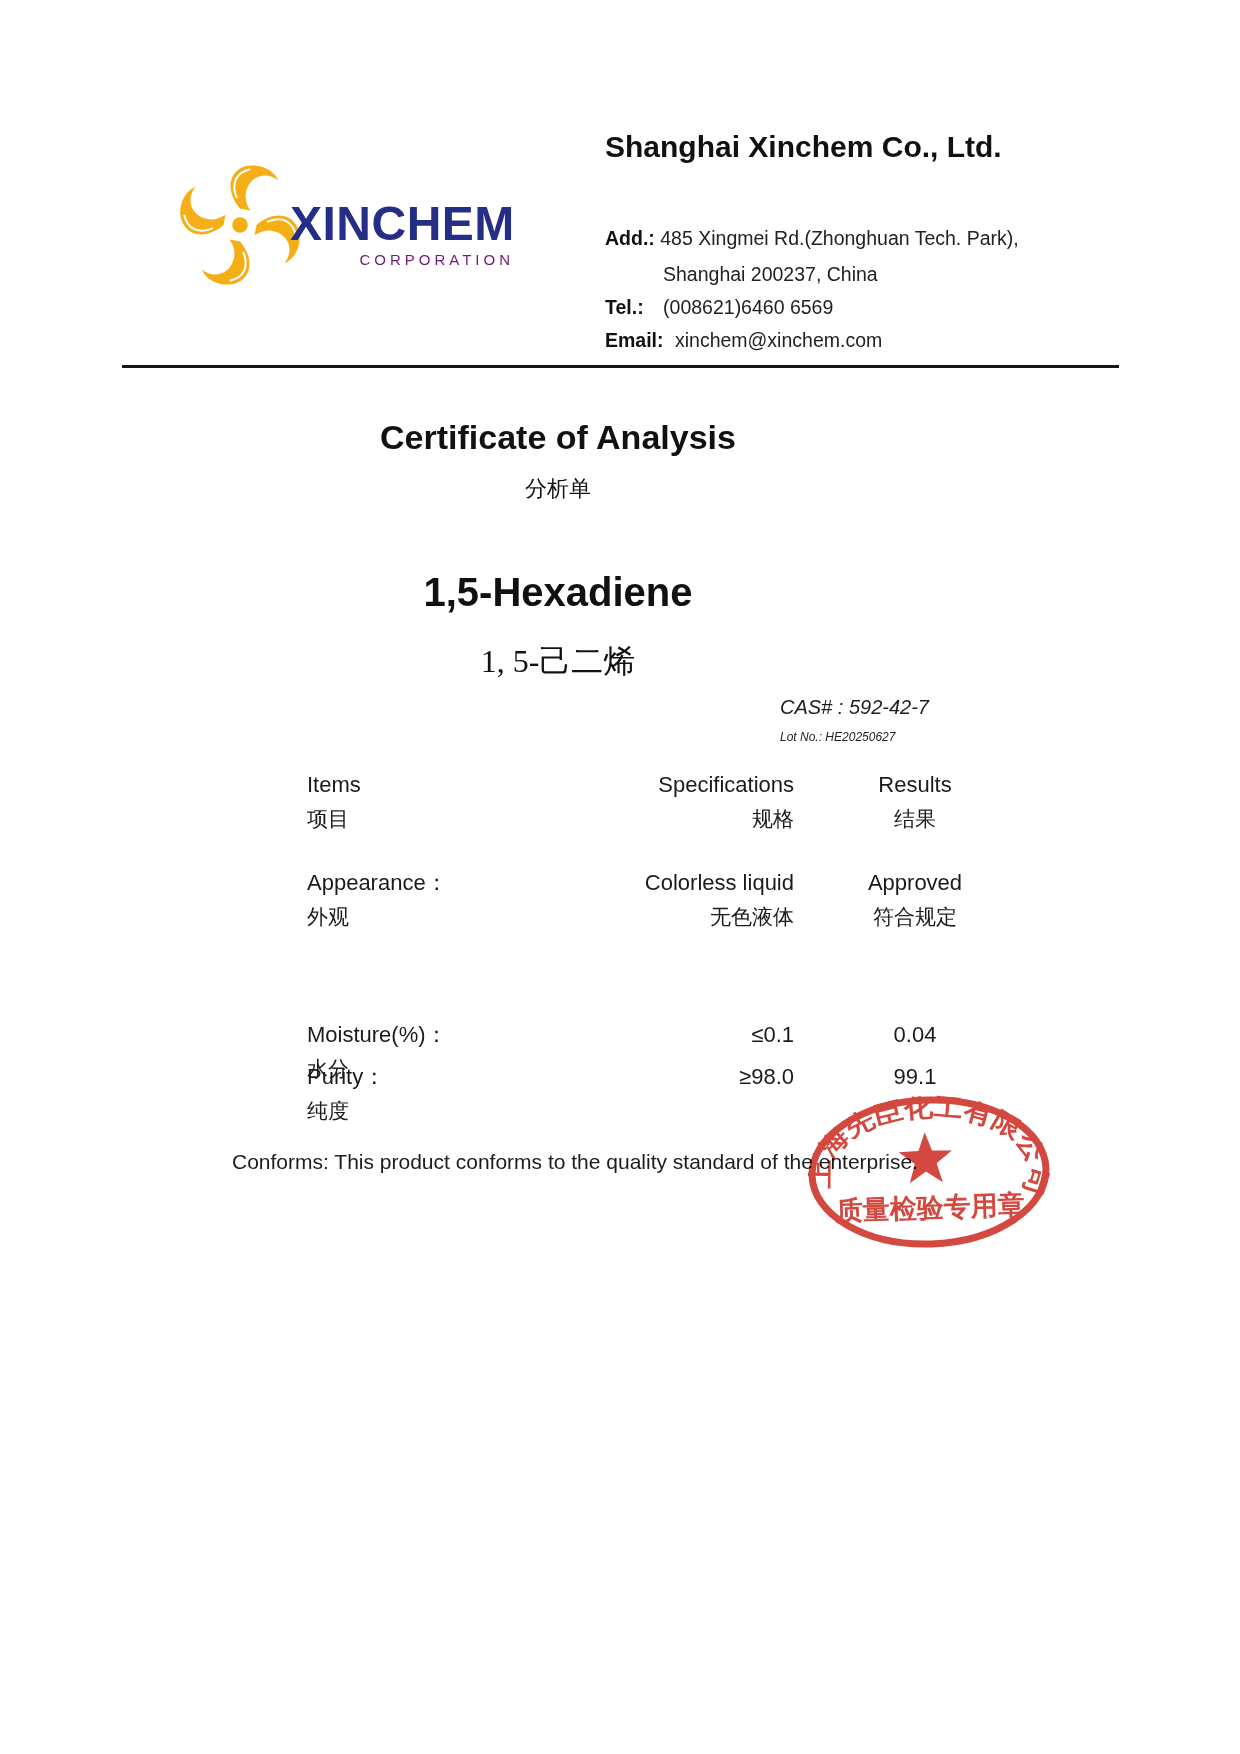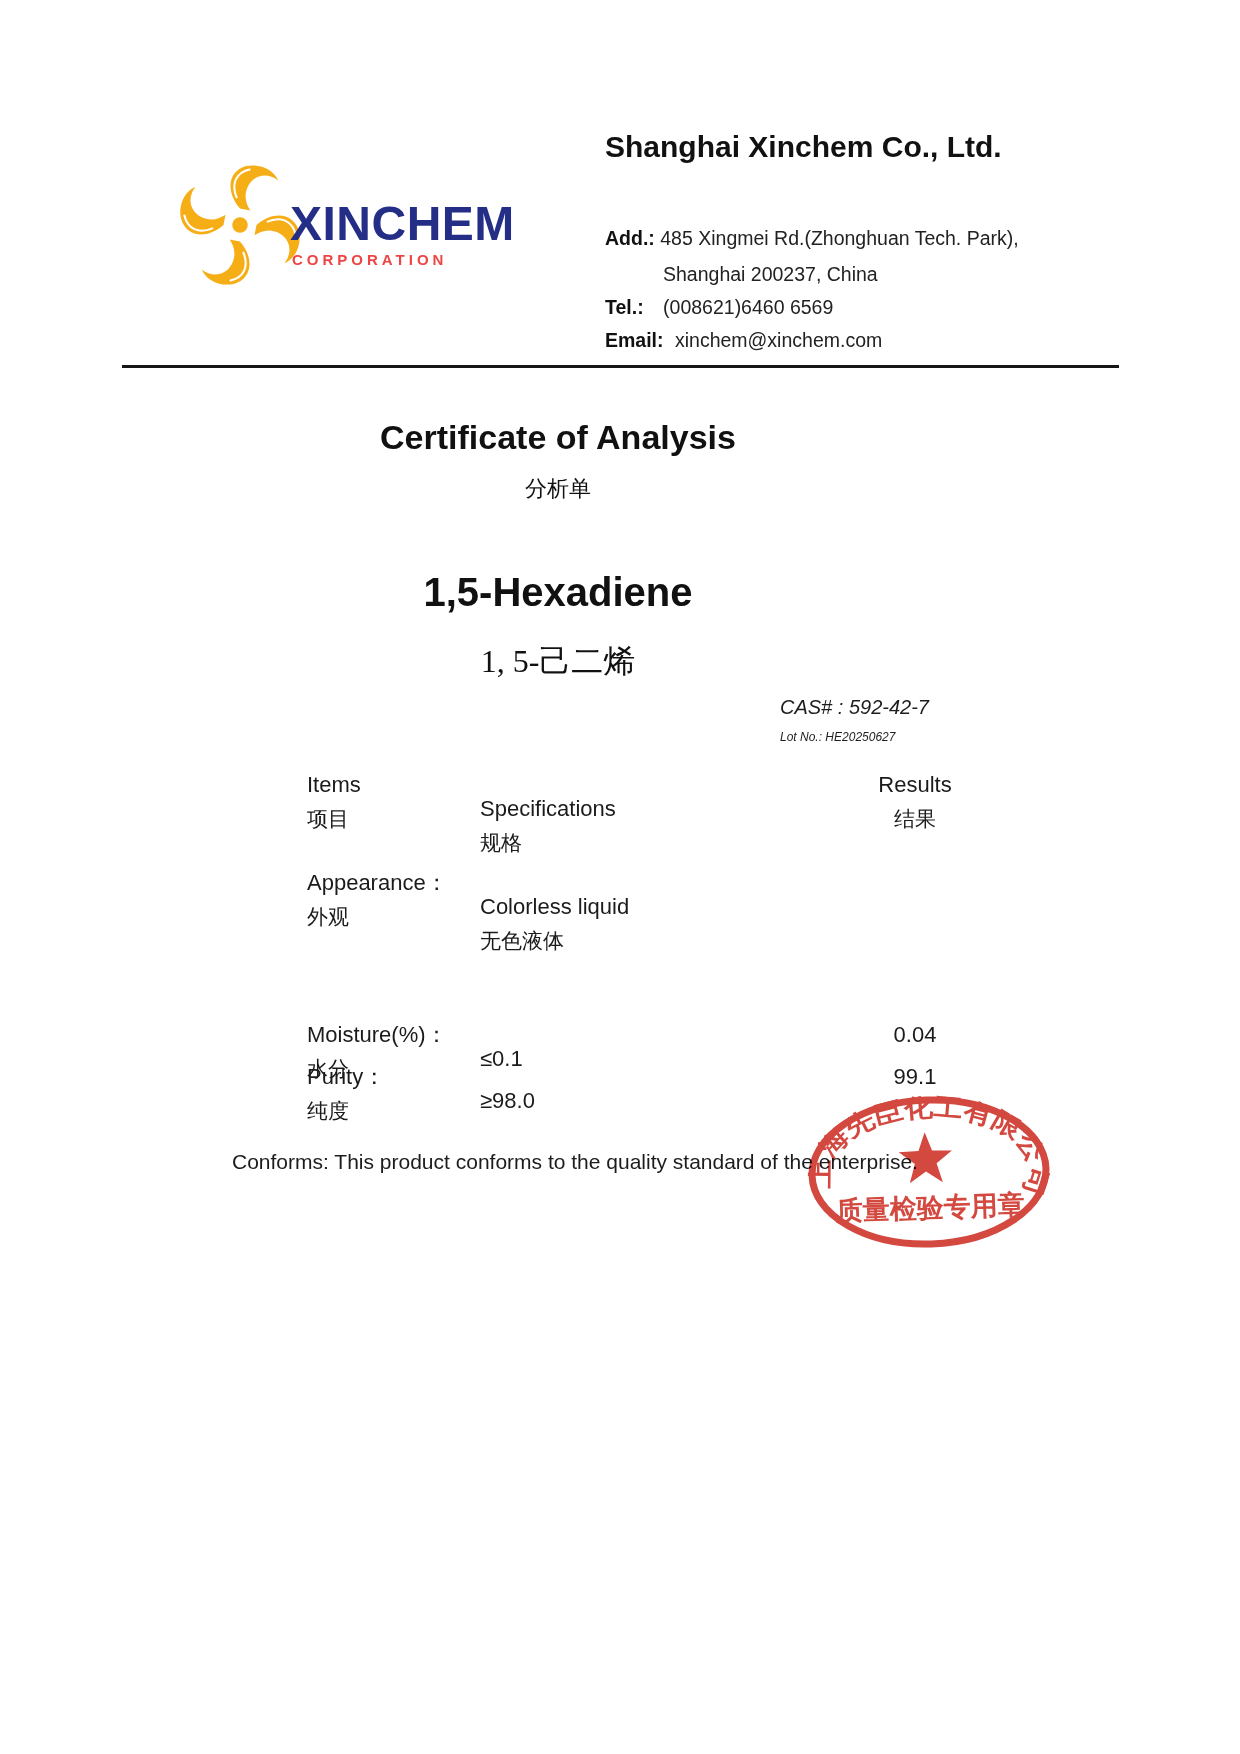--- a/index.html
+++ b/index.html
@@ -14,22 +14,22 @@
   }
   .abs { position: absolute; }
 
   
   .pinwheel { left:178px; top:163px; width:124px; height:124px; color:#f6ae17; overflow:visible; }
   .logo-brand {
     left:290px; top:200px; font-size:48px; font-weight:800; letter-spacing:0.5px;
     color:#242e87; line-height:1;
   }
   .logo-sub {
-    left:292px; top:252px; width:222px; text-align:left;
-    font-size:15px; font-weight:700; letter-spacing:4px; color:#ef4444; line-height:1;
+    left:292px; top:252px; width:222px; text-align:right;
+    font-size:15px; font-weight:400; letter-spacing:4px; color:#701a75; line-height:1;
   }
 
   
   .company-name { left:605px; top:130px; font-size:30px; font-weight:700; color:#111; }
   .contact-line { font-size:19.5px; color:#222; }
   .contact-line .lbl { font-weight:700; color:#111; }
   .line-add1  { left:605px; top:227px; }
   .line-add2  { left:663px; top:263px; }
   .line-tel   { left:605px; top:296px; }
   .line-tel .val { margin-left:14px; }
@@ -46,21 +46,21 @@
   .product-zh { top:640px; font-size:32px; font-family:"Liberation Serif","DejaVu Serif",serif; color:#111; }
 
   .cas-line { left:780px; top:696px; font-size:20px; font-style:italic; color:#1d1d1d; }
   .lot-line { left:780px; top:730px; font-size:12px; font-style:italic; color:#1d1d1d; }
 
   
   .cell { line-height:26px; }
   .cell .en { font-size:22px; color:#1b1b1b; }
   .cell .zh { margin-top:8px; font-size:21px; font-family:"Liberation Serif","DejaVu Serif",serif; color:#1b1b1b; }
   .col-items   { left:307px; width:250px; text-align:left; }
-  .col-specs   { left:480px; width:314px; text-align:left;margin-top:24px; }
+  .col-specs   { left:480px; width:314px; text-align:right; }
   .col-results { left:767px; width:296px; text-align:center; }
   .row-header { top:772px; }
   .row-1 { top:870px; }
   .row-2 { top:1022px; }
   .row-3 { top:1064px; }
 
   .conforms { left:232px; top:1150px; font-size:21px; color:#1c1c1c; white-space:nowrap; }
 
   
   .stamp {
@@ -141,20 +141,24 @@
   </div>
 
   <div class="abs cell col-items row-1">
     <div class="en">Appearance：</div>
     <div class="zh">外观</div>
   </div>
   <div class="abs cell col-specs row-1">
     <div class="en">Colorless liquid</div>
     <div class="zh">无色液体</div>
   </div>
+  <div class="abs cell col-results row-1">
+    <div class="en">Approved</div>
+    <div class="zh">符合规定</div>
+  </div>
 
   <div class="abs cell col-items row-2">
     <div class="en">Moisture(%)：</div>
     <div class="zh">水分</div>
   </div>
   <div class="abs cell col-specs row-2">
     <div class="en">≤0.1</div>
   </div>
   <div class="abs cell col-results row-2">
     <div class="en">0.04</div>

